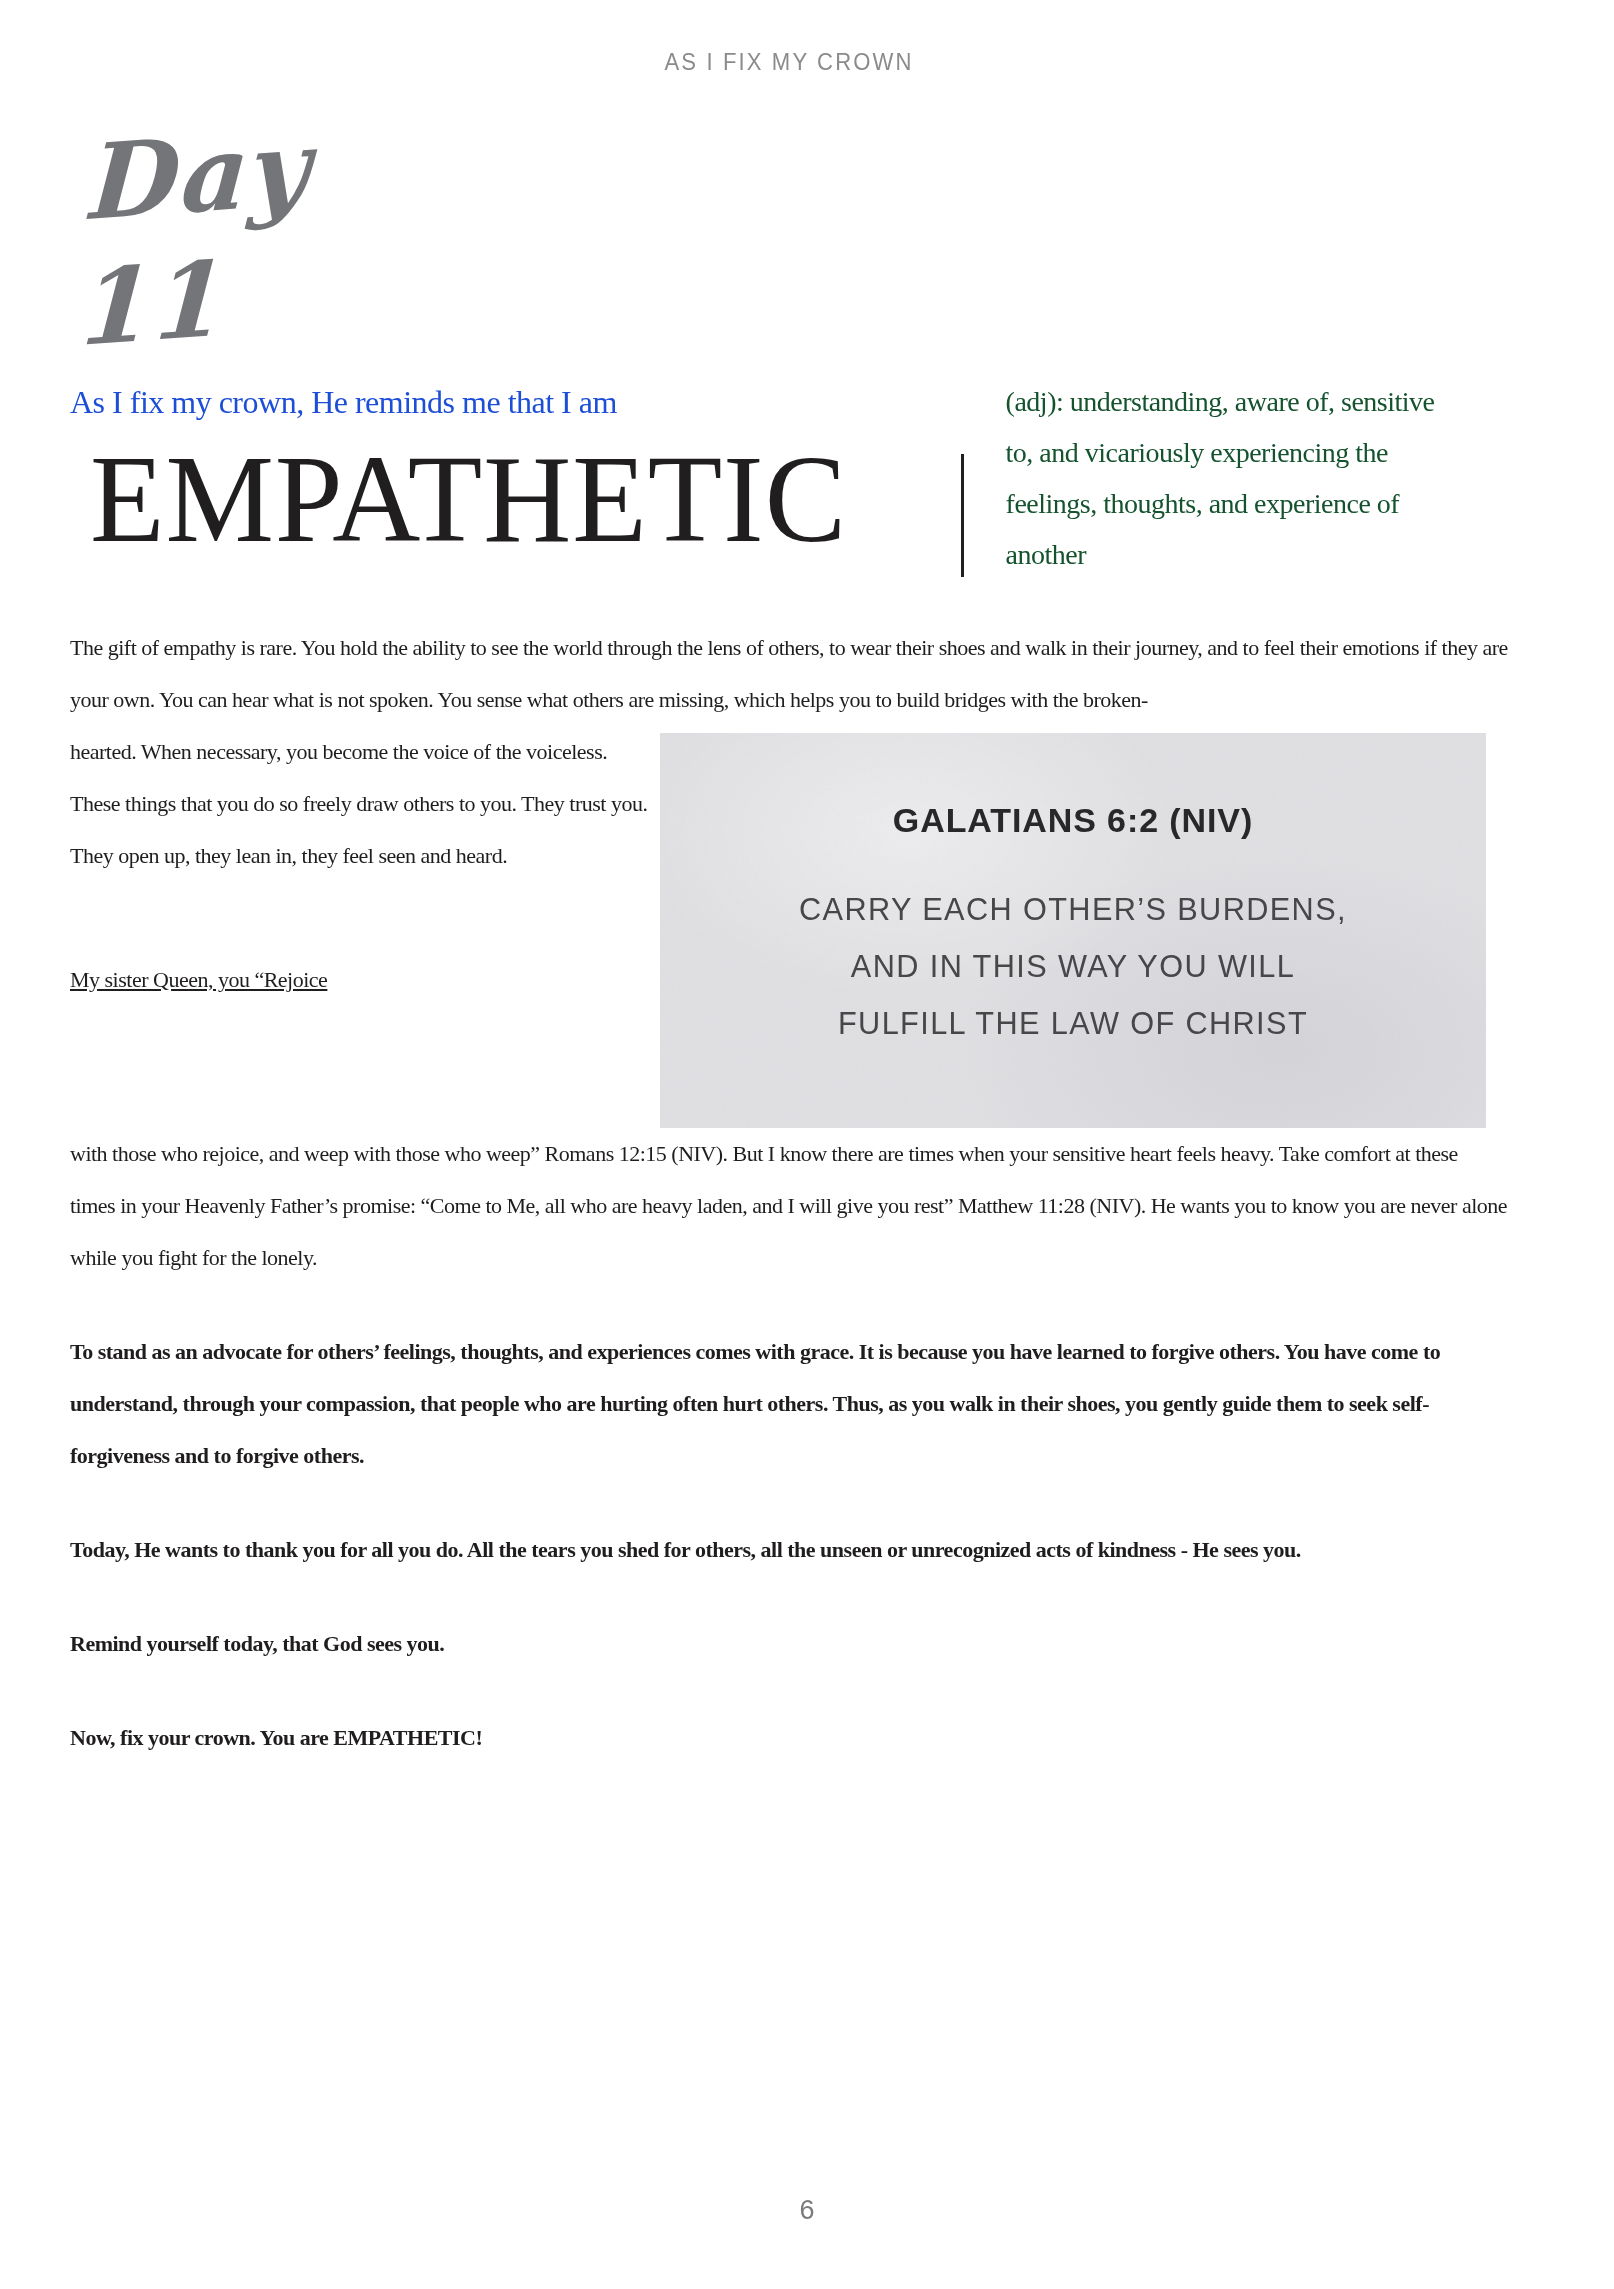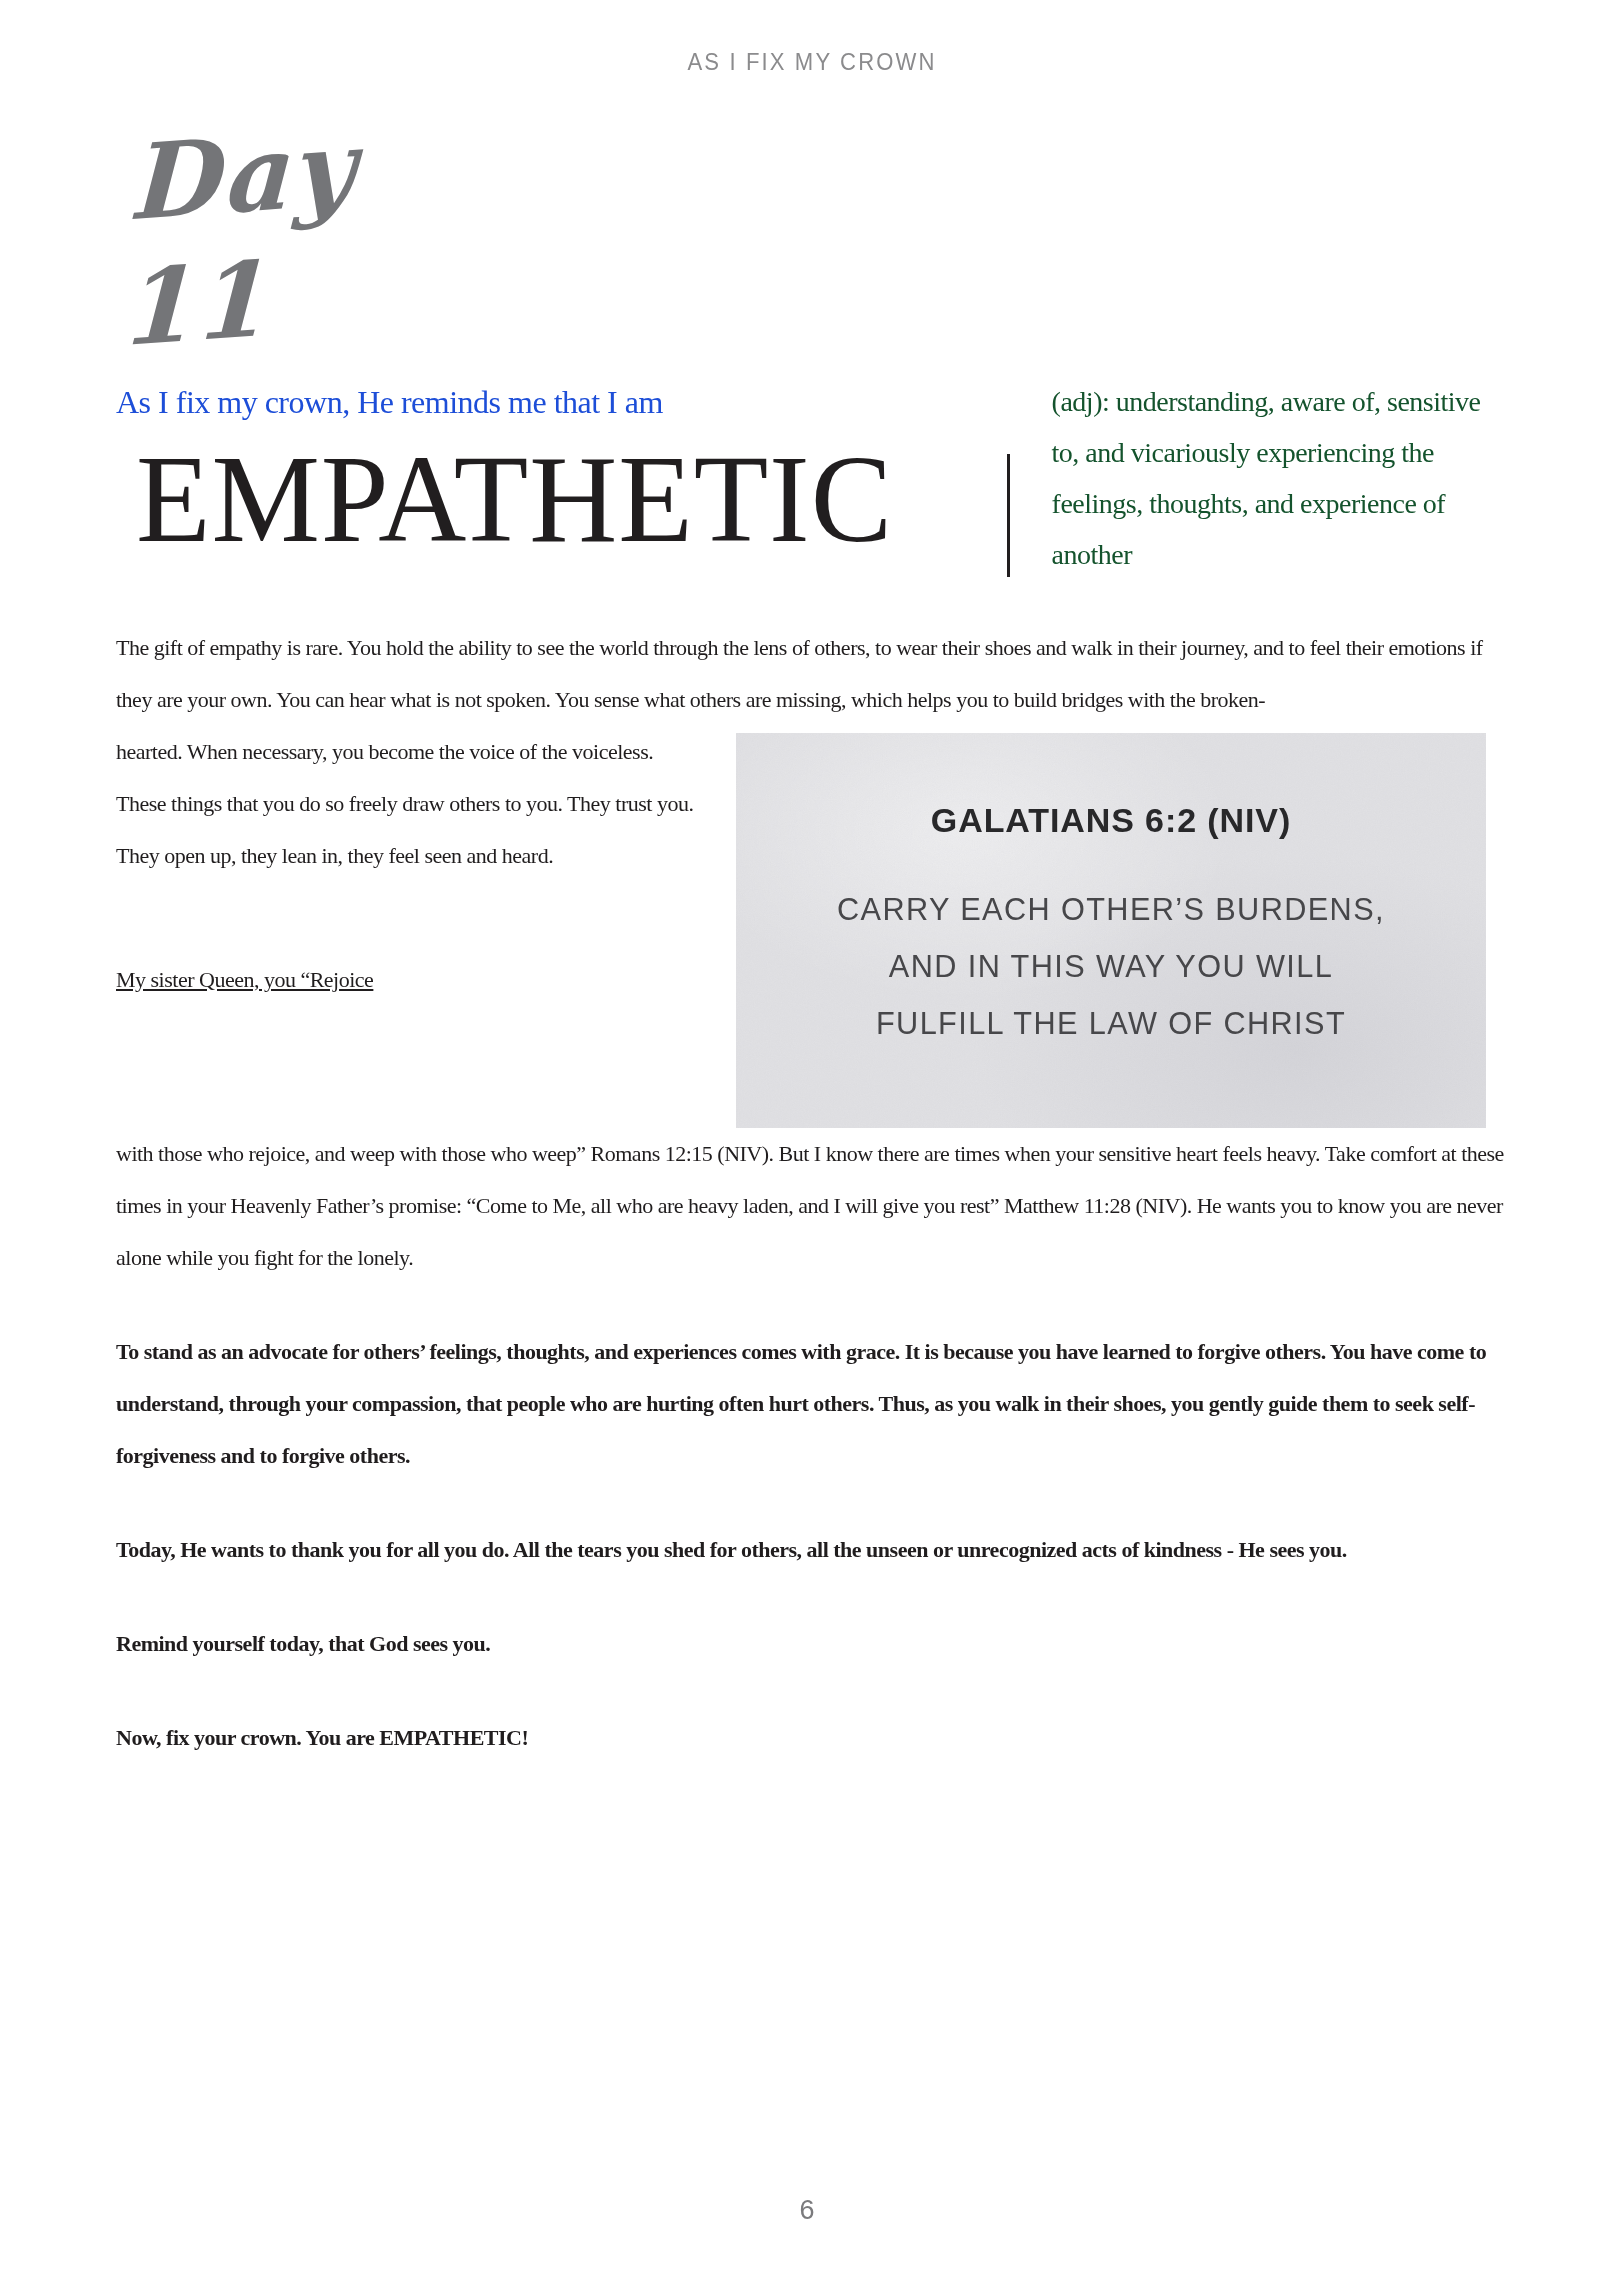--- a/index.html
+++ b/index.html
@@ -4,21 +4,21 @@
 <style>
   html,body{margin:0;padding:0;background:#ffffff;}
   .page{
     position:relative;
     width:1614px;height:2290px;
     background:#ffffff;
     overflow:hidden;
     color:#201d1e;
     font-family:"Liberation Serif","DejaVu Serif",serif;
   }
-  .content{ padding:48px 106px 0 116px; }
+  .content{ padding:48px 106px 0 70px; }
 
   .running-header{
     text-align:center;
     font-family:"Liberation Sans","DejaVu Sans",sans-serif;
     font-size:24px;
     font-weight:500;
     letter-spacing:2.3px;
     color:#8b8b8d;
     line-height:28px;
     transform:scaleX(0.92);
@@ -92,21 +92,21 @@
     column-gap:0;
   }
   .wrap-grid .full-span{ grid-column:1 / span 2; }
   .narrow-col{ grid-column:1; }
   .narrow-col .continues{ margin-top:72px;text-decoration:underline; }
 
   .verse-box{
     grid-column:2;
     justify-self:end;
     position:relative;
-    width:750px;
+    width:826px;
     min-height:395px;
     margin:7.4px 22px 0 0;
     background:
       radial-gradient(388px 240px at 30% 25%, rgba(255,255,255,0.5), rgba(255,255,255,0) 70%),
       radial-gradient(461px 277px at 75% 80%, rgba(190,190,198,0.35), rgba(190,190,198,0) 70%),
       #e3e3e6;
     text-align:center;
     box-sizing:border-box;
     padding:68px 28px 55px 28px;
   }

